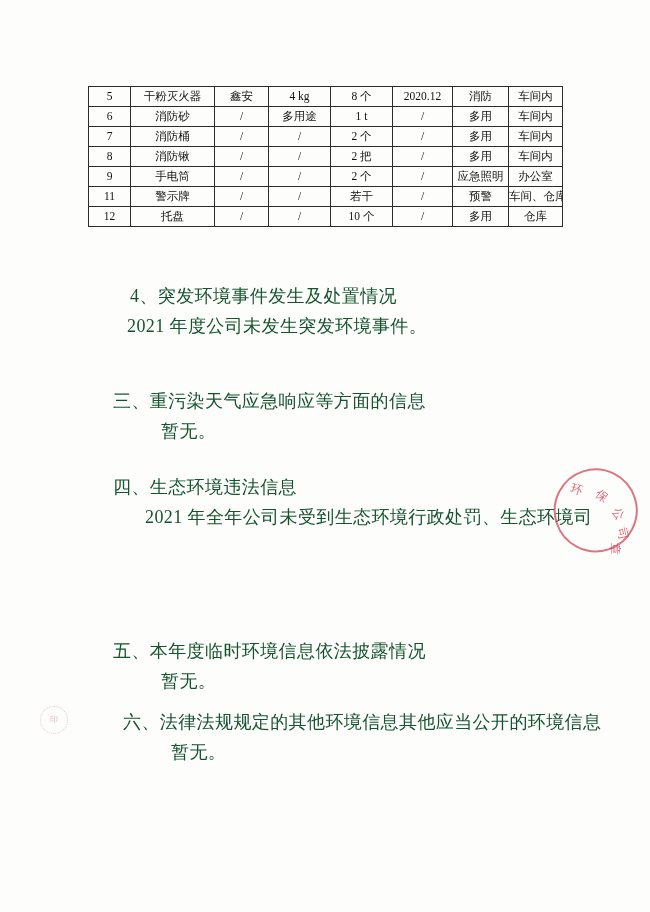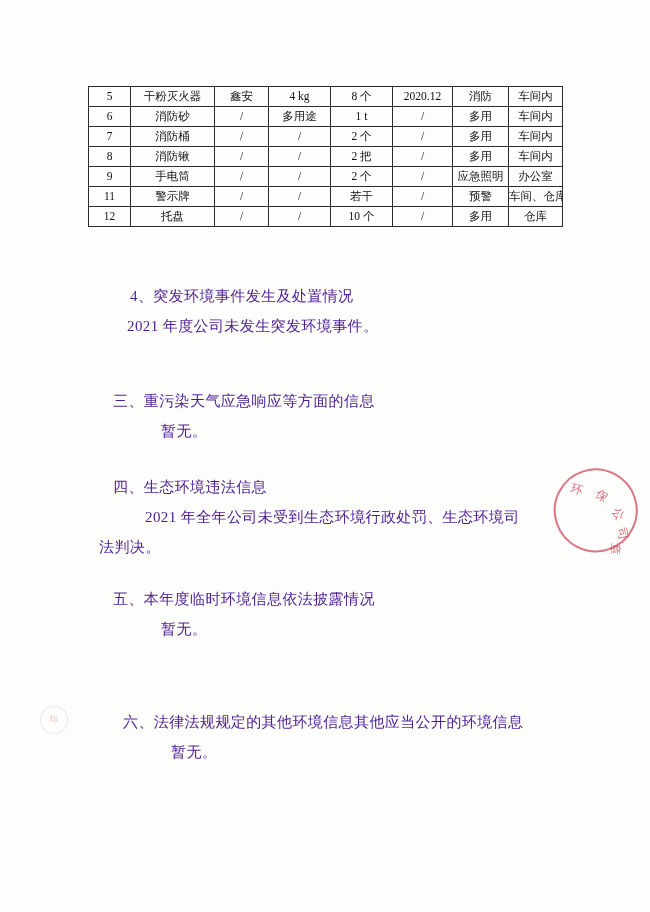--- a/index.html
+++ b/index.html
@@ -49,24 +49,24 @@
   col.c0 { width: 42px; }
   col.c1 { width: 84px; }
   col.c2 { width: 54px; }
   col.c3 { width: 62px; }
   col.c4 { width: 62px; }
   col.c5 { width: 60px; }
   col.c6 { width: 56px; }
   col.c7 { width: 54px; }
   .block {
     position: absolute;
-    font-size: 15px;
+    font-size: 18px;
     line-height: 30px;
     letter-spacing: 0.4px;
-    color: #4c1d95;
+    color: #14532d;
   }
   .block .l1 { margin-left: 48px; }
   .block .l0 { margin-left: 0px; }
 
   
   .seal-right {
     position: absolute;
     right: 10px;
     top: 468px;
     width: 86px;
@@ -208,24 +208,23 @@
   </div>
 
   <div class="block" style="left:113px; top:386px;">
     <div class="l0">三、重污染天气应急响应等方面的信息</div>
     <div class="l1">暂无。</div>
   </div>
 
   <div class="block" style="left:113px; top:472px;">
     <div class="l0">四、生态环境违法信息</div>
     <div class="l1" style="margin-left:32px;">2021 年全年公司未受到生态环境行政处罚、生态环境司</div>
-    <div class="l0" style="margin-left:-14px;">法判决。</div>
-  </div>
-
-  <div class="block" style="left:113px; top:584px;">
+  </div>
+
+  <div class="block" style="left:113px; top:636px;">
     <div class="l0">五、本年度临时环境信息依法披露情况</div>
     <div class="l1">暂无。</div>
   </div>
 
   <div class="block" style="left:123px; top:707px;">
     <div class="l0">六、法律法规规定的其他环境信息其他应当公开的环境信息</div>
     <div class="l1">暂无。</div>
   </div>
 
   <div class="seal-right">

